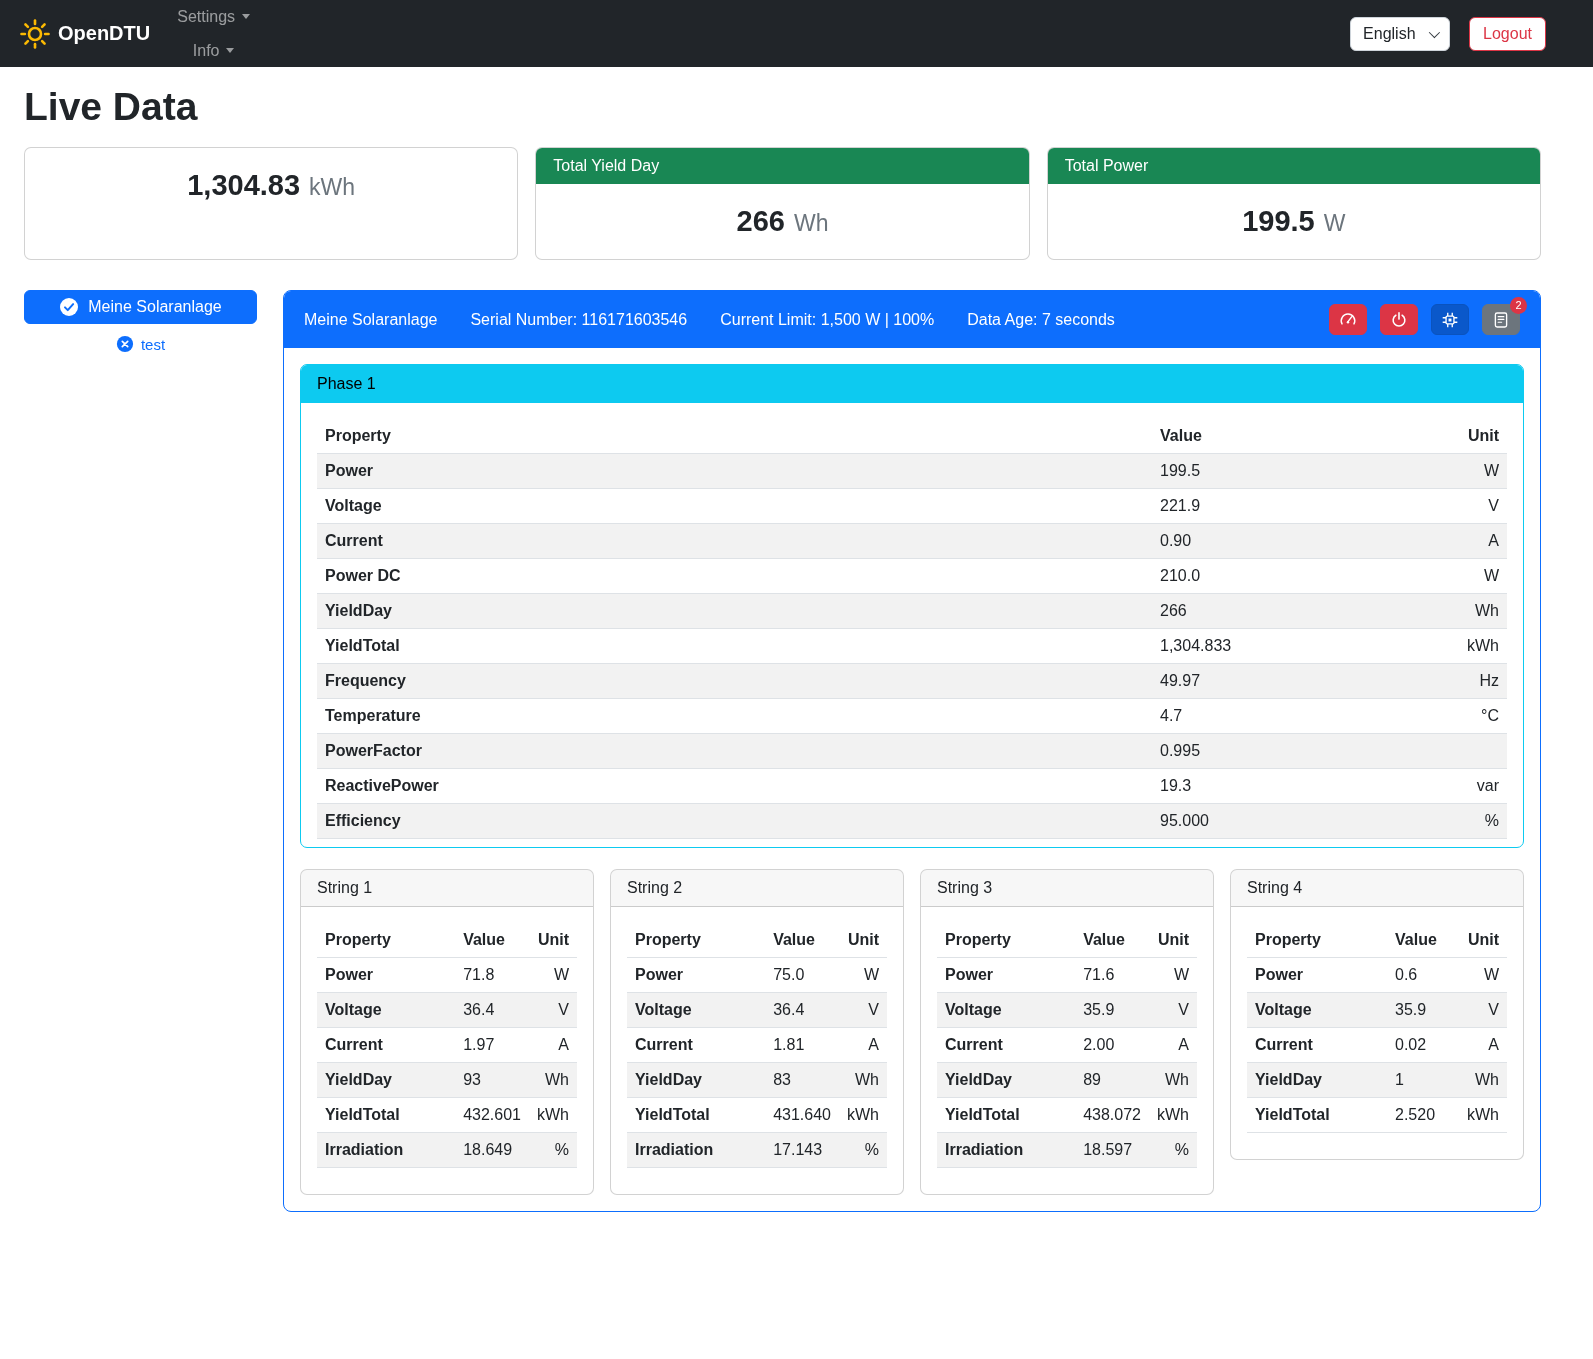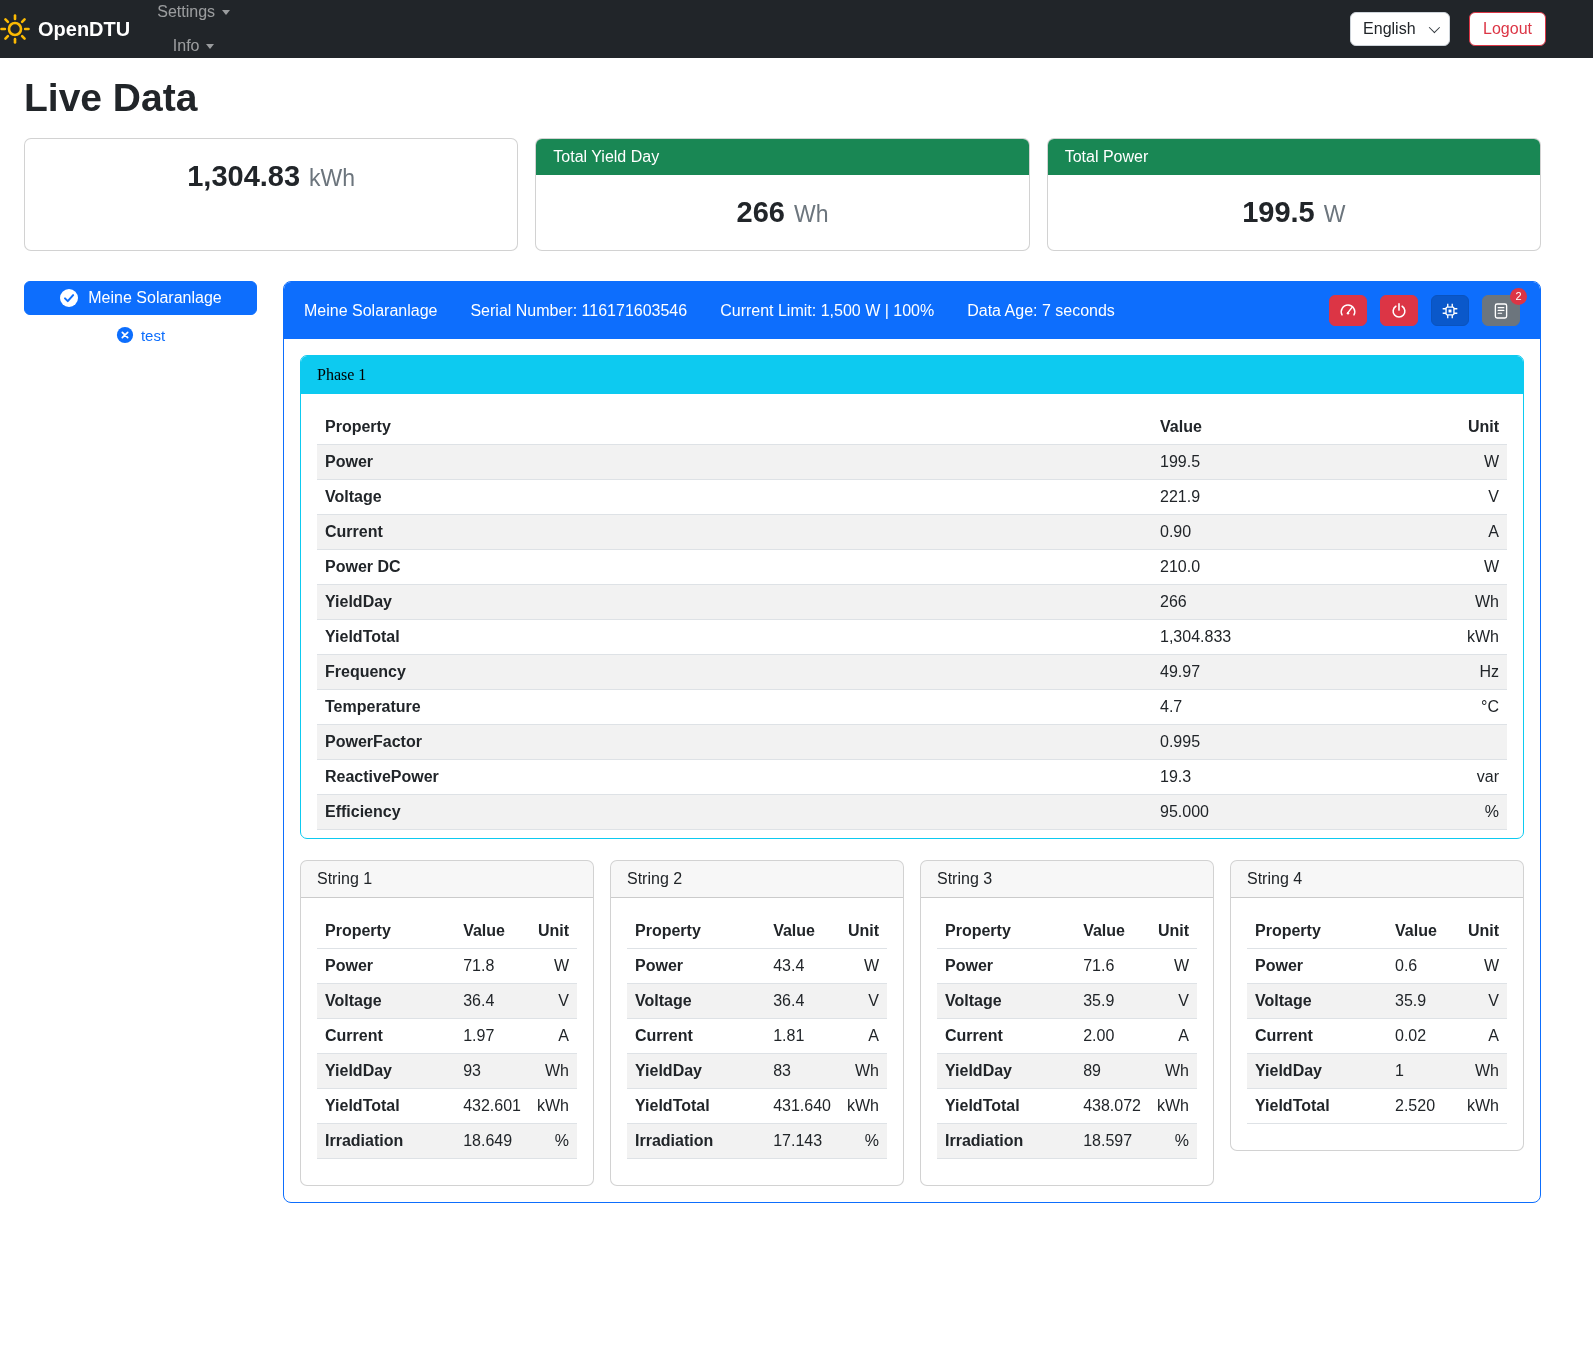--- a/index.html
+++ b/index.html
@@ -7,24 +7,24 @@
   body {
     font-family: "Liberation Sans", sans-serif;
     font-size: 16px;
     color: #212529;
     min-width: 1593px;
   }
 
   
   .navbar {
     background: #212529;
-    height: 58px;
-    display: flex;
-    align-items: center;
-    padding: 0 47px 0 0;
+    height: 67px;
+    display: flex;
+    align-items: center;
+    padding: 0 47px 0 20px;
   }
   .brand {
     display: flex;
     align-items: center;
     gap: 8px;
     color: #fff;
     font-size: 20px;
     font-weight: 600;
     margin-right: 14px;
     cursor: pointer;
@@ -183,21 +183,20 @@
   .phase-card {
     border: 1px solid #0dcaf0;
     border-radius: 7px;
     overflow: hidden;
     margin-bottom: 21px;
   }
   .phase-card-header {
     background: #0dcaf0;
     color: #000;
     padding: 10px 16px;
-    font-family: Liberation Serif, serif;
   }
   .phase-card-body { padding: 16px 16px 8px 16px; }
 
   
   table.data-table { width: 100%; border-collapse: collapse; }
   .data-table th, .data-table td {
     padding: 8px;
     font-size: 16px;
     vertical-align: top;
     border-bottom: 1px solid #dee2e6;
@@ -531,21 +530,21 @@
                   <tr>
                     <th class="col-prop">Property</th>
                     <th class="col-val">Value</th>
                     <th class="col-unit">Unit</th>
                   </tr>
                 </thead>
                 <tbody>
 
                     <tr>
                       <th class="col-prop">Power</th>
-                      <td class="col-val">43.4</td>
+                      <td class="col-val">75.0</td>
                       <td class="col-unit">W</td>
                     </tr>
 
                     <tr>
                       <th class="col-prop">Voltage</th>
                       <td class="col-val">36.4</td>
                       <td class="col-unit">V</td>
                     </tr>
 
                     <tr>

